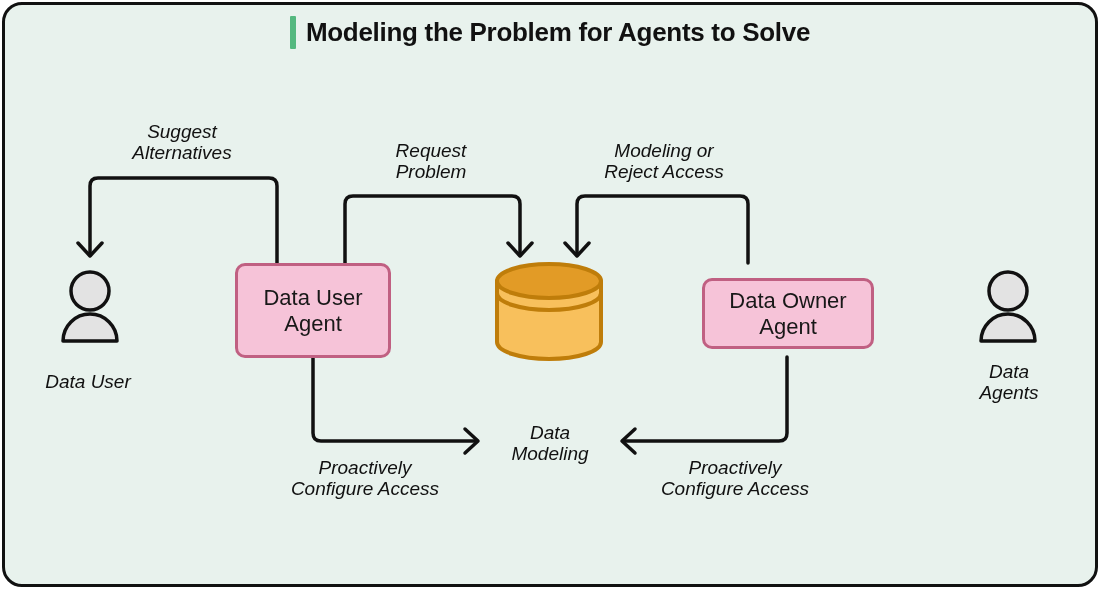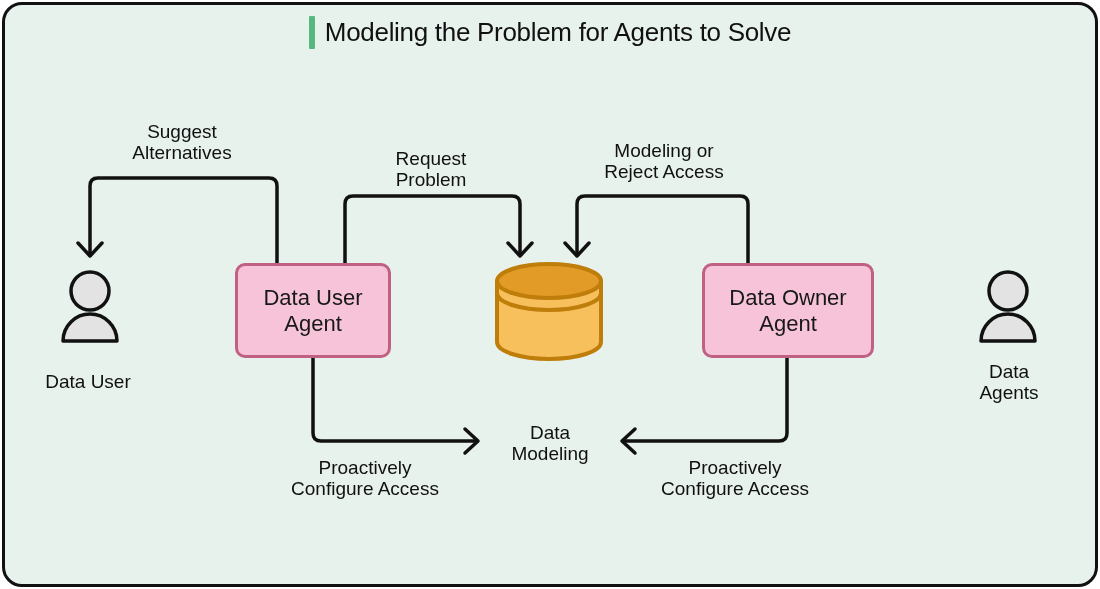--- a/index.html
+++ b/index.html
@@ -11,41 +11,41 @@
   .panel{
     position:absolute;left:2px;top:2px;right:2px;bottom:2px;
     background:#e8f2ed;border:3px solid #111;border-radius:20px;
   }
   .title-row{
     position:absolute;left:0;top:16px;width:100%;
     display:flex;justify-content:center;align-items:center;gap:10px;
   }
   .accent-bar{width:6px;height:33px;background:#54b87f;border-radius:1px;}
   .title-text{
-    font-size:26px;font-weight:normal;letter-spacing:-0.3px;color:#111;
+    font-size:26px;font-weight:bold;letter-spacing:-0.3px;color:#111;
   }
   svg.diagram{position:absolute;left:0;top:0;}
   .lbl{
     position:absolute;transform:translateX(-50%);
     text-align:center;font-size:19px;line-height:21px;color:#111;
     white-space:nowrap;font-weight:500;
   }
-  .lbl span{display:block;}
+  .lbl span{display:block;font-style:italic;}
   .agent-box{
     position:absolute;background:#f6c3d8;border:3px solid #c06082;
     border-radius:10px;display:flex;flex-direction:column;
     align-items:center;justify-content:center;
     font-size:22px;line-height:26px;font-weight:500;color:#181818;
     text-align:center;box-sizing:border-box;
   }
   .agent-box span{display:block;}
   #box-user{left:235px;top:263px;width:156px;height:95px;}
-  #box-owner{left:702px;top:263px;width:172px;height:95px;}
+  #box-owner{left:702px;top:278px;width:172px;height:71px;}
   #lbl-suggest{left:182px;top:121px;}
-  #lbl-request{left:431px;top:140px;margin-top:8px;}
+  #lbl-request{left:431px;top:140px;}
   #lbl-approve{left:664px;top:140px;}
   #lbl-warehouse{left:550px;top:422px;}
   #lbl-cfg-left{left:365px;top:457px;}
   #lbl-cfg-right{left:735px;top:457px;}
   #lbl-data-user{left:88px;top:371px;}
   #lbl-data-owner{left:1009px;top:361px;}
 </style>
 </head>
 <body>
 

